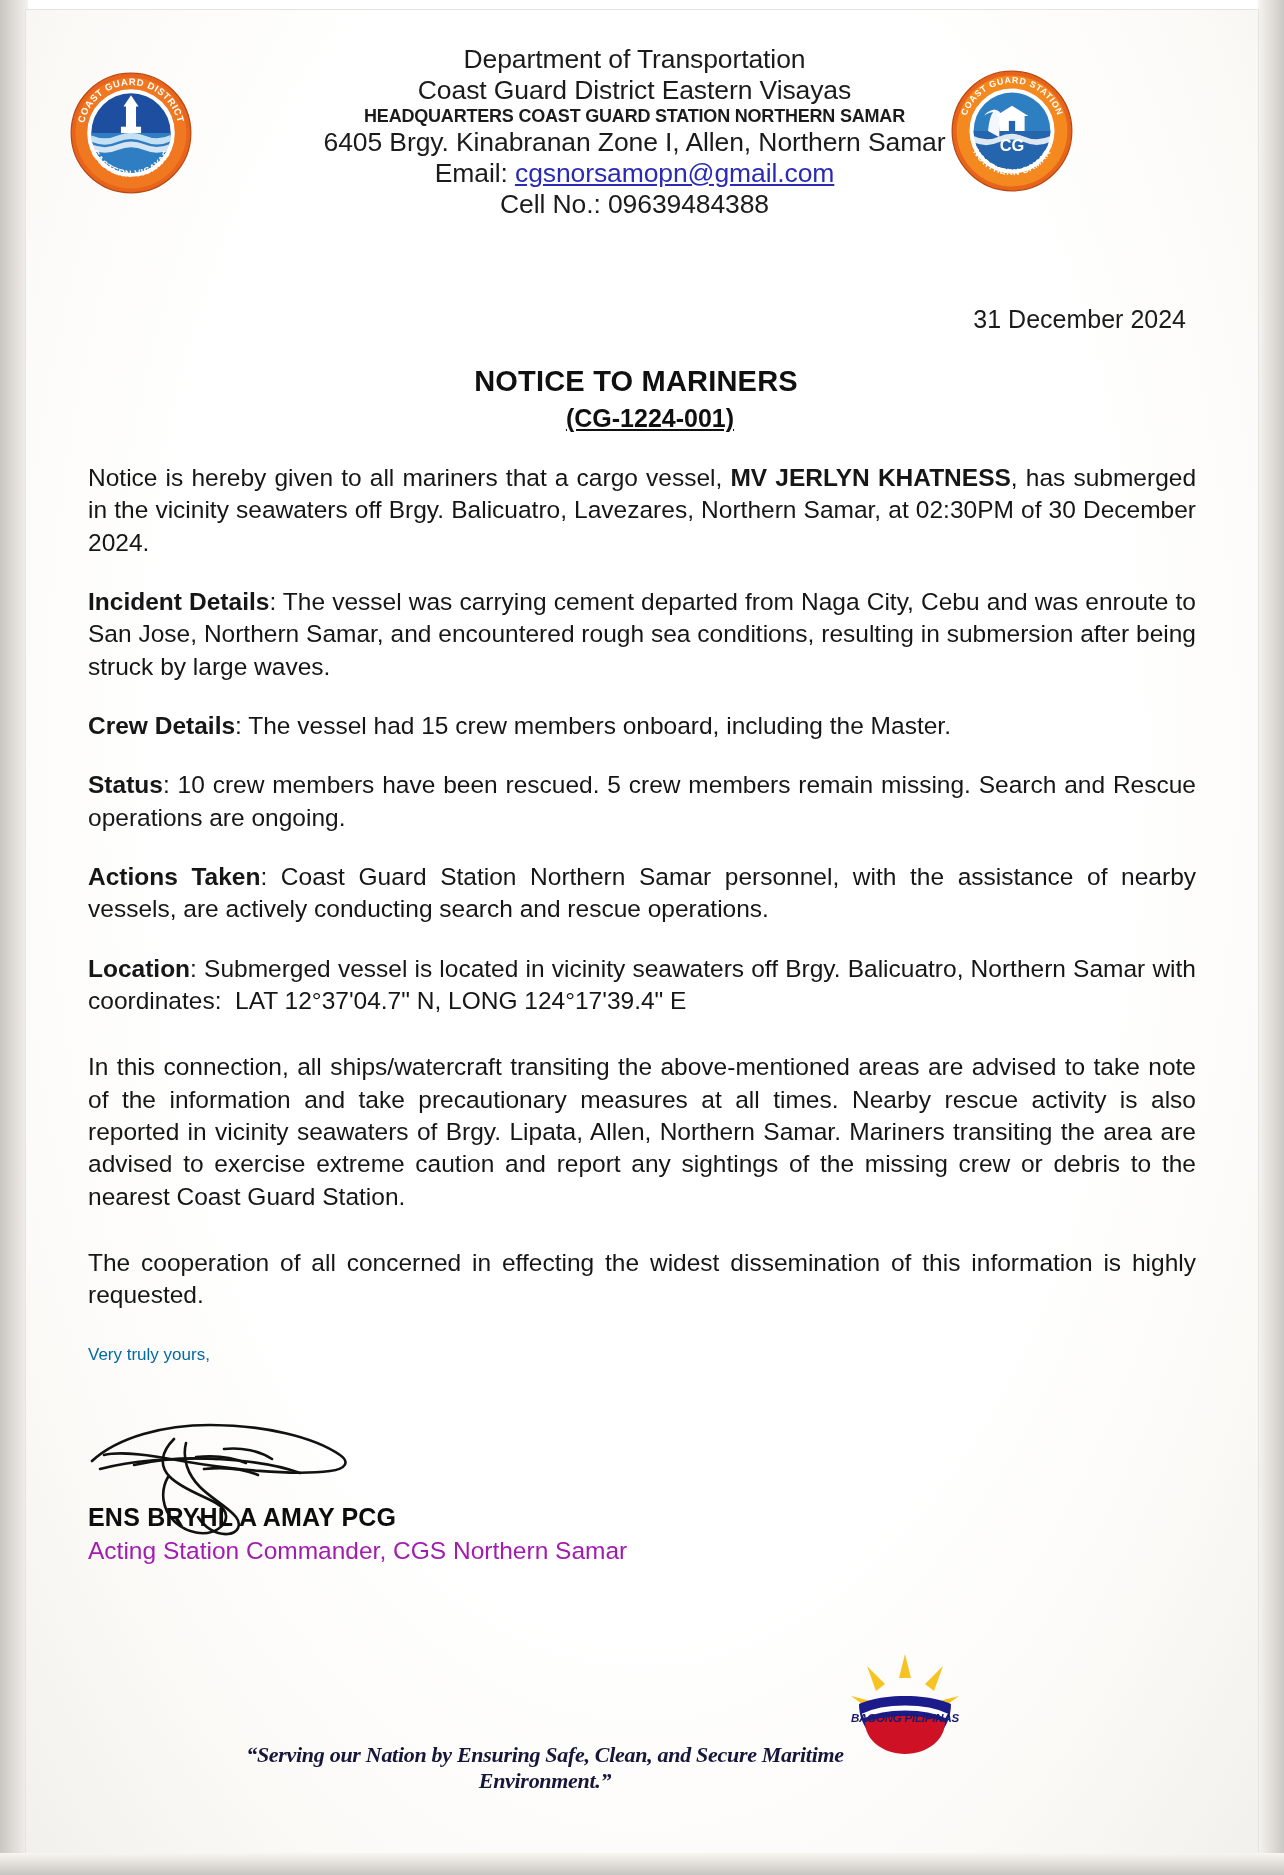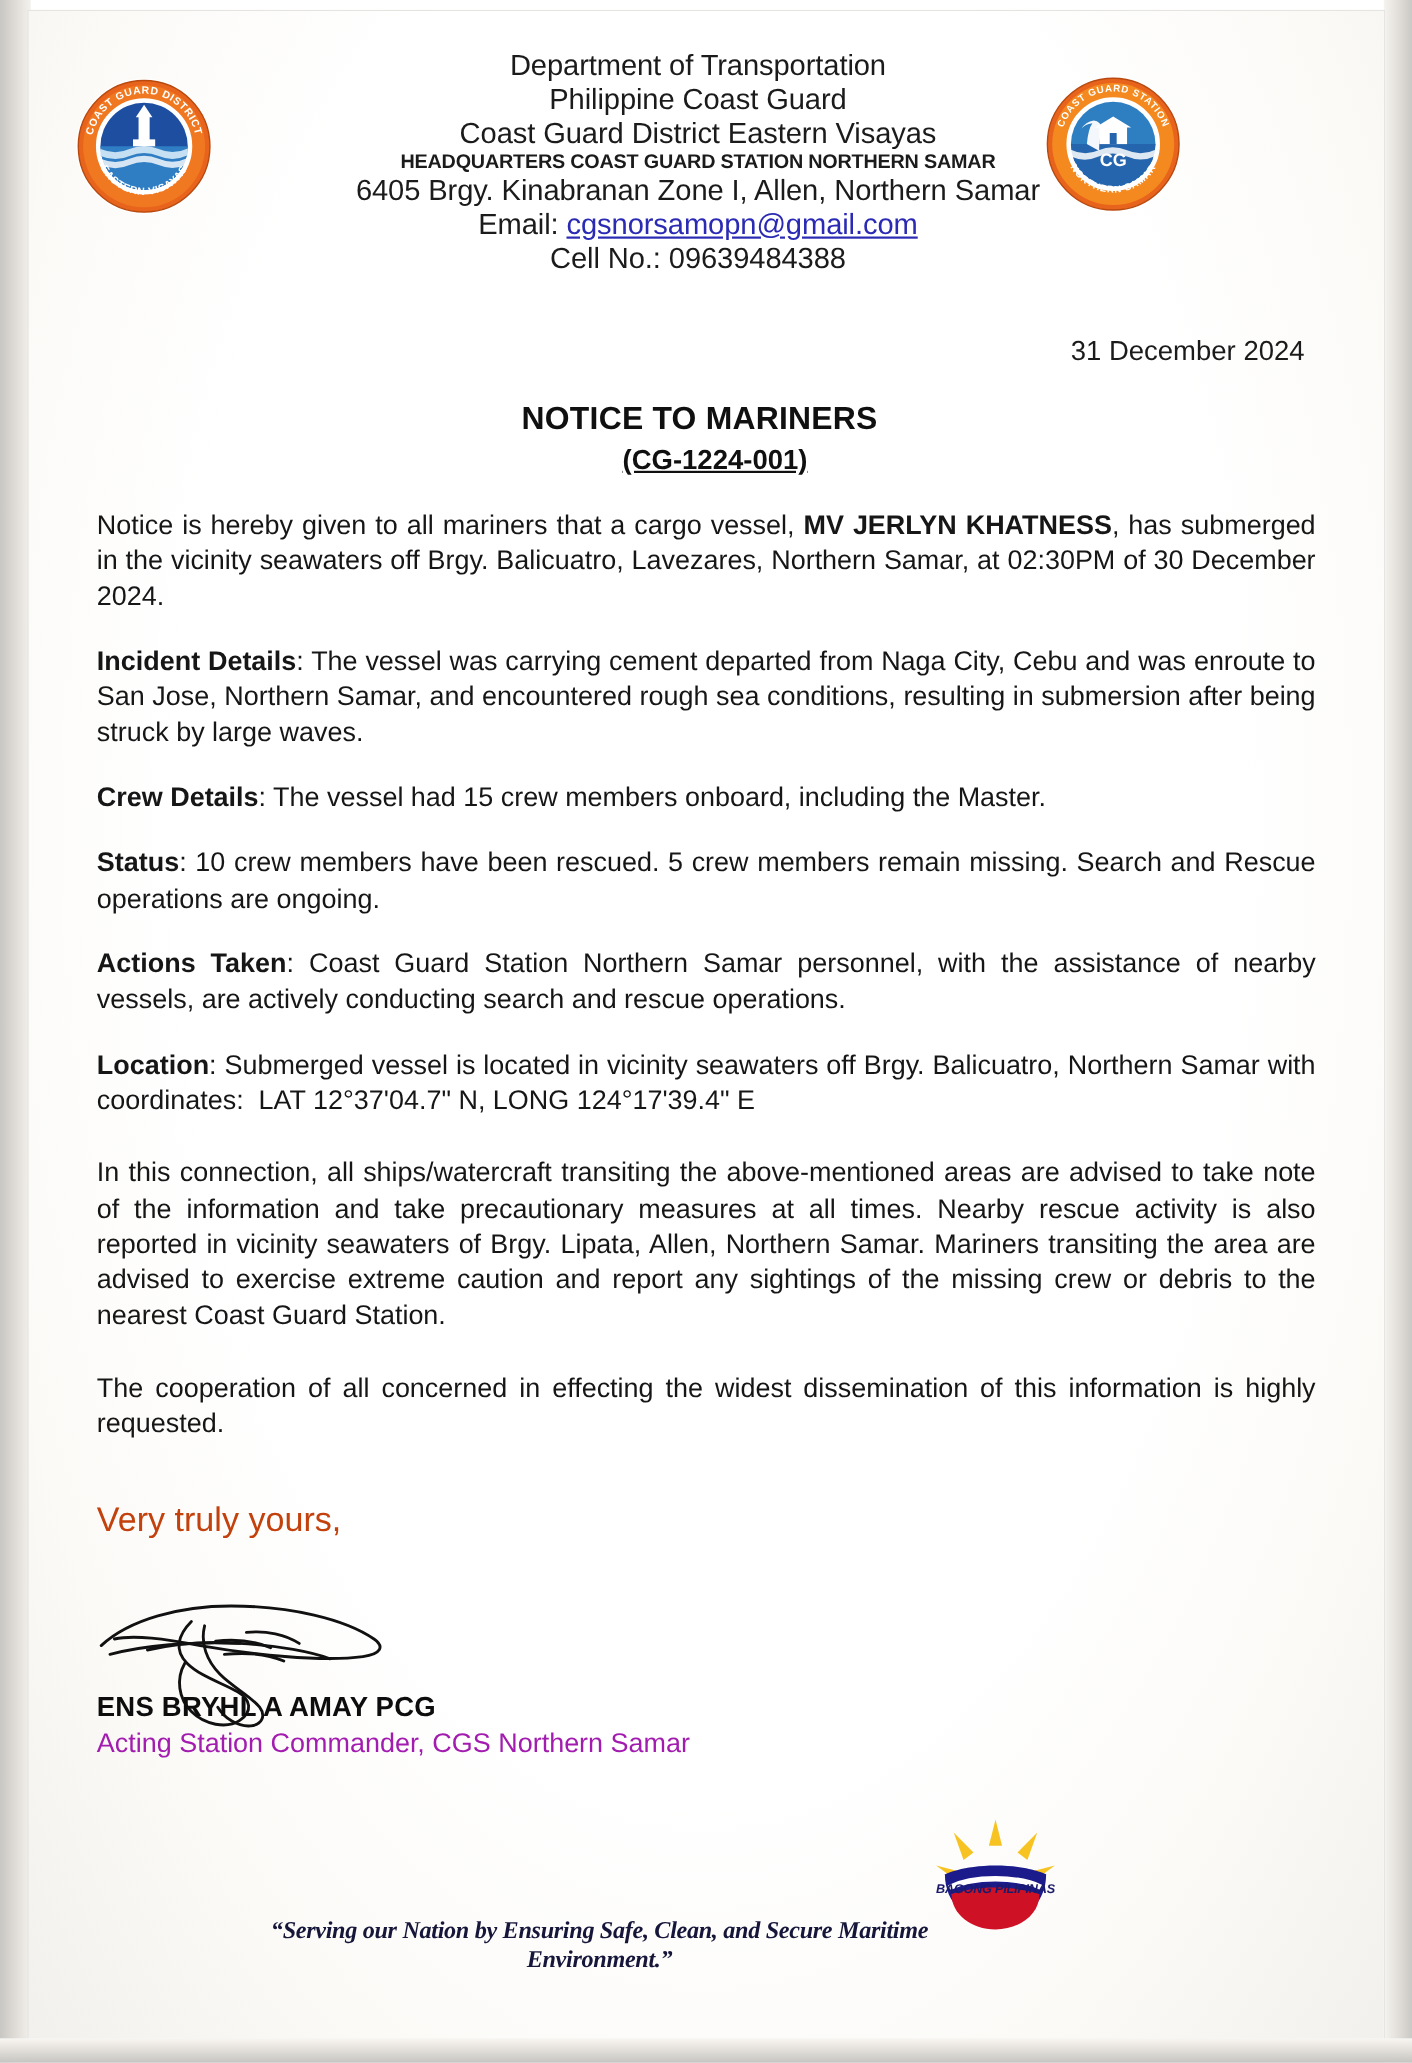--- a/index.html
+++ b/index.html
@@ -123,23 +123,22 @@
   p.para b { font-weight: bold; }
   .nowrap { white-space: nowrap; }
 
   
   .sig-block {
     position: absolute;
     left: 88px; top: 1345px;
     width: 620px;
   }
   .closing {
-    font-size: 31px;
-    color: #c2410c;
-    margin-top: 19px;
+    font-size: 17px;
+    color: #0369a1;
   }
   .sig-area {
     position: relative;
     height: 118px;
     margin-top: 62px;
   }
   .sig-svg {
     position: absolute;
     left: -10px; top: -28px;
     width: 330px; height: 150px;
@@ -251,21 +250,20 @@
       </g>
       <g fill="#ffffff" font-family="Liberation Sans, sans-serif" font-size="14" font-weight="bold" letter-spacing="1.2">
         <text><textPath href="#arcBotR" startOffset="50%" text-anchor="middle">NORTHERN SAMAR</textPath></text>
       </g>
       <circle cx="100" cy="100" r="95" fill="none" stroke="#b8490f" stroke-width="2"></circle>
       <circle cx="100" cy="100" r="66" fill="none" stroke="#ffffff" stroke-width="3"></circle>
     </svg>
 
     <div class="header-text">
       <div class="ht-line">Department of Transportation</div>
-      <div class="ht-line">Philippine Coast Guard</div>
       <div class="ht-line">Coast Guard District Eastern Visayas</div>
       <div class="ht-line bold">HEADQUARTERS COAST GUARD STATION NORTHERN SAMAR</div>
       <div class="ht-line">6405 Brgy. Kinabranan Zone I, Allen, Northern Samar</div>
       <div class="ht-line ht-email"><span>Email:</span> <span class="mail">cgsnorsamopn@gmail.com</span></div>
       <div class="ht-line">Cell No.: 09639484388</div>
     </div>
   </div>
 
   <div class="date-line">31 December 2024</div>
 

